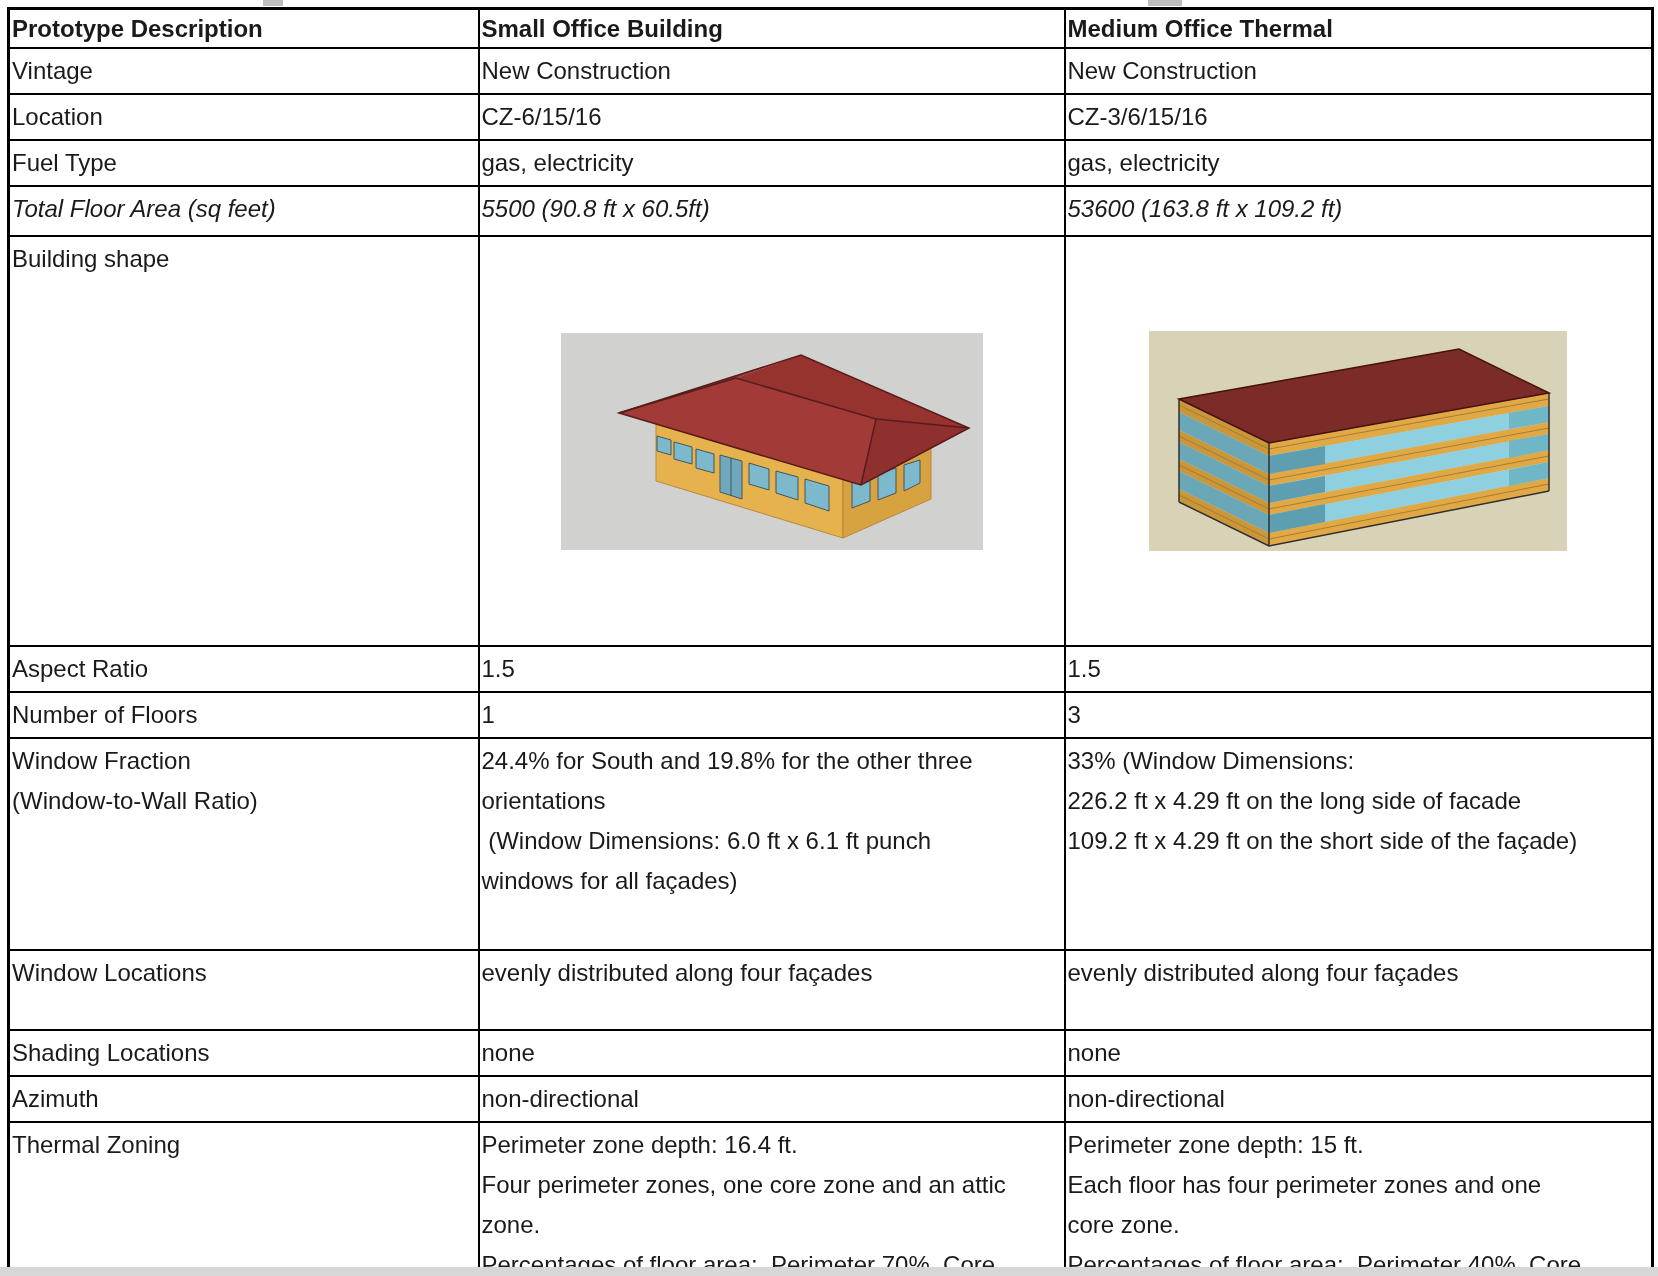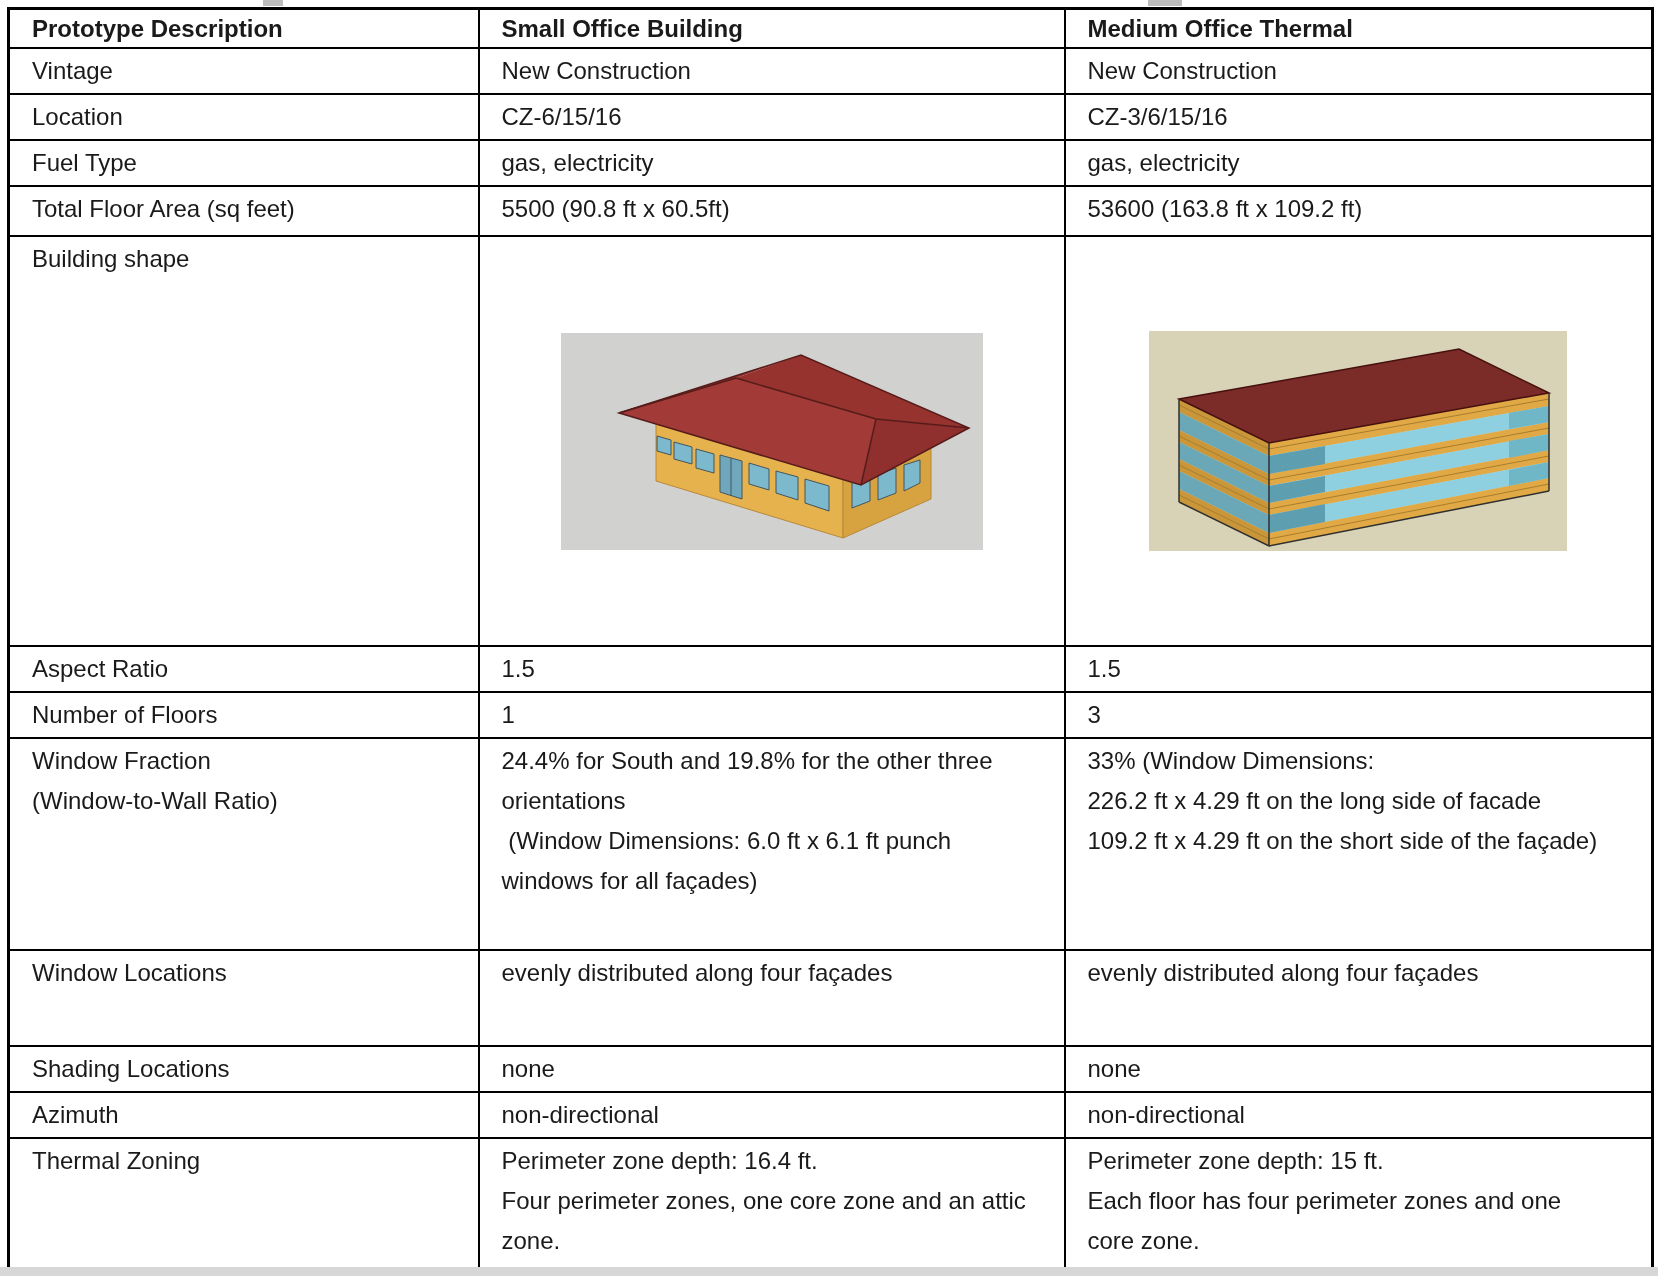--- a/index.html
+++ b/index.html
@@ -13,29 +13,29 @@
   .notch.n1{left:263px;width:20px;}
   .notch.n2{left:1148px;width:34px;}
   table.proto{
     position:absolute;top:7px;left:7px;width:1644px;
     border-collapse:collapse;table-layout:fixed;
     border:3px solid #000;
   }
   td,th{
     border:2px solid #000;
     vertical-align:top;
-    padding:2px 6px 2px 22px;
+    padding:2px 6px 2px 2px;
     font-size:24px;line-height:40px;
     text-align:left;font-weight:normal;
     overflow:hidden;
     white-space:pre-wrap;
   }
   th{font-weight:bold;line-height:33px;}
-  tr.h36{height:38px;} tr.h40{height:40px;} tr.h44{height:44px;} tr.h50{height:50px;}
-  tr.h80{height:96px;} tr.h168{height:212px;} tr.h218{height:218px;}
+  tr.h36{height:38px;} tr.h40{height:40px;} tr.h44{height:44px;} tr.h50{height:50px;font-style:italic;}
+  tr.h80{height:80px;} tr.h168{height:212px;} tr.h218{height:218px;}
   tr.h250{height:250px;}
   td.imgcell{padding:0;vertical-align:top;}
   .imgwrap{display:flex;justify-content:center;align-items:center;width:100%;height:248px;}
   .bottom-bar{position:absolute;left:0;right:0;bottom:0;height:9px;background:#d7d7d7;z-index:5;}
   svg{display:block;}
 </style>
 </head>
 <body>
 
 <div class="page">

